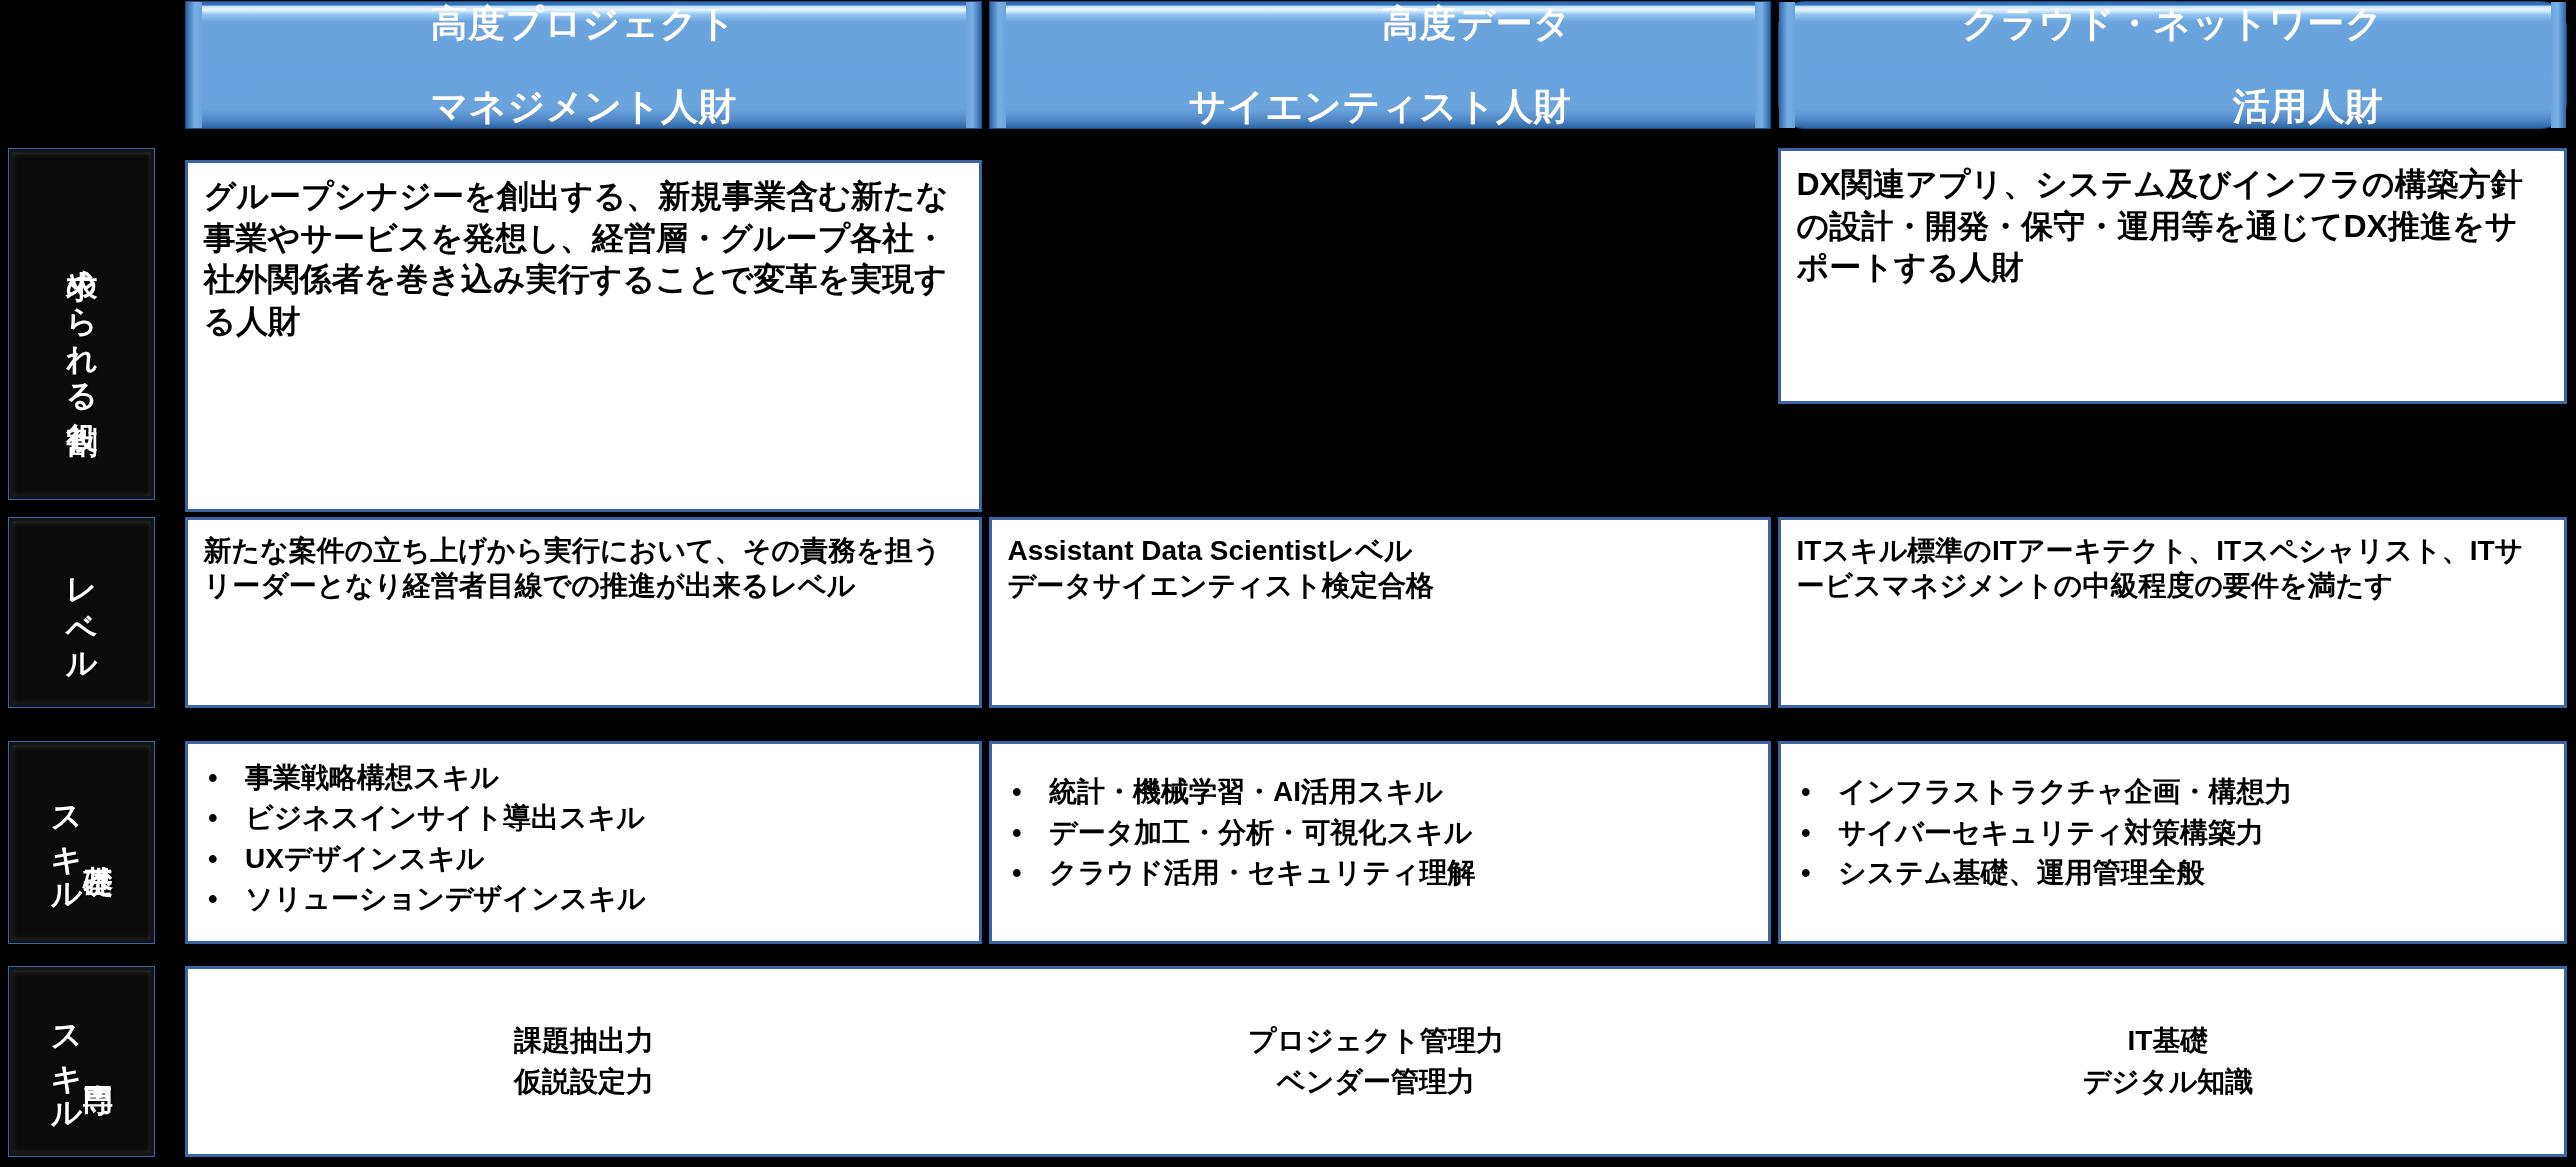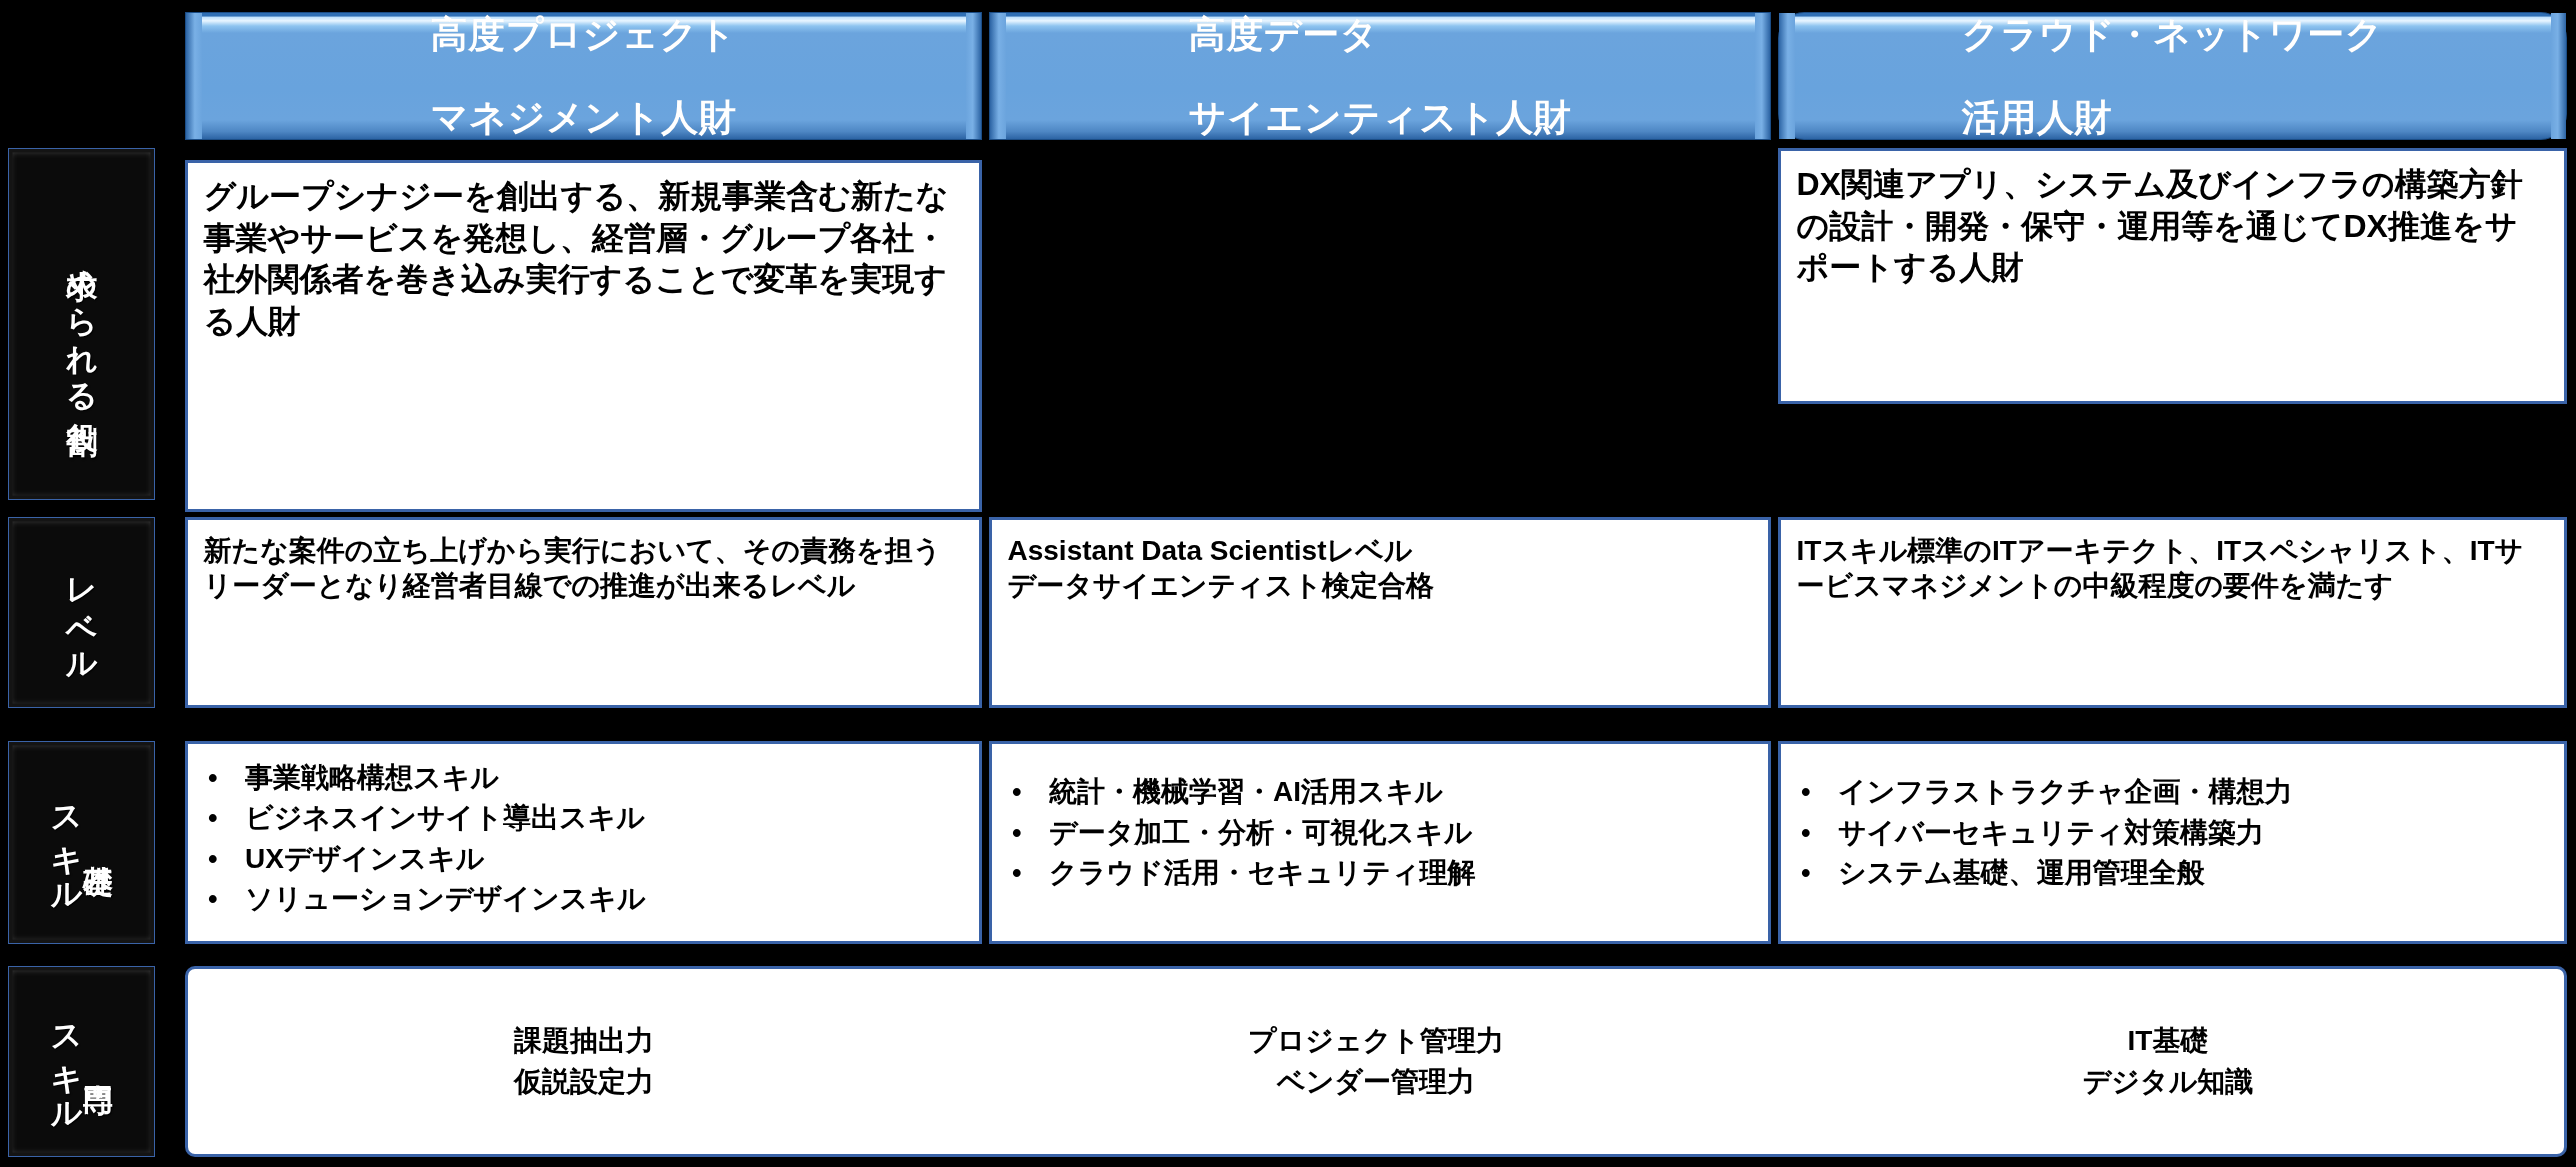--- a/index.html
+++ b/index.html
@@ -12,30 +12,30 @@
   
   #matrix{
     position:relative;
     width:2576px;height:1167px;
     background:#000000;
   }
 
   
   .col-head{
     position:absolute;
-    top:12px;height:128px;
+    top:1px;height:128px;
     background:linear-gradient(to bottom,
         #2f6fb5 0px, #2f6fb5 3px,
         #bfe2ff 4.2px, #e8f5ff 7.8px, #8ec4f0 13px,
         #6ba4dd 20px, #68a3dd 60%,
         #6ba4dd 85%, #4e87c4 94%, #2c64a4 100%);
     border:1.2px solid #1b4d86;
     box-sizing:border-box;
     display:flex;align-items:center;justify-content:center;
-    text-align:left;
+    text-align:right;
     color:#ffffff;
     font-weight:bold;
     font-size:37px;
     line-height:1.12;
     letter-spacing:0.6px;
     text-shadow:0 0 0.6px rgba(0,0,0,.15);
   }
   .col-head::before{
     content:"";position:absolute;left:0;top:0;bottom:0;width:15.5px;
     background:linear-gradient(to right,#2c64a4,#79b0e6 55%,#6ba4dd);
@@ -220,21 +220,21 @@
     <div class="bullet-row">
       <span class="bullet-dot">•</span>
       <span class="bullet-txt">サイバーセキュリティ対策構築力</span>
     </div>
     <div class="bullet-row">
       <span class="bullet-dot">•</span>
       <span class="bullet-txt">システム基礎、運用管理全般</span>
     </div>
   </div>
 
-  <div class="cell wide" style="left:185px;top:966px;width:2382px;height:191px;border-radius:10px;">
+  <div class="cell wide" style="left:185px;top:966px;width:2382px;height:191px;">
     <div class="wide-col">
       <div>課題抽出力</div>
       <div>仮説設定力</div>
     </div>
     <div class="wide-col">
       <div>プロジェクト管理力</div>
       <div>ベンダー管理力</div>
     </div>
     <div class="wide-col">
       <div>IT基礎</div>

